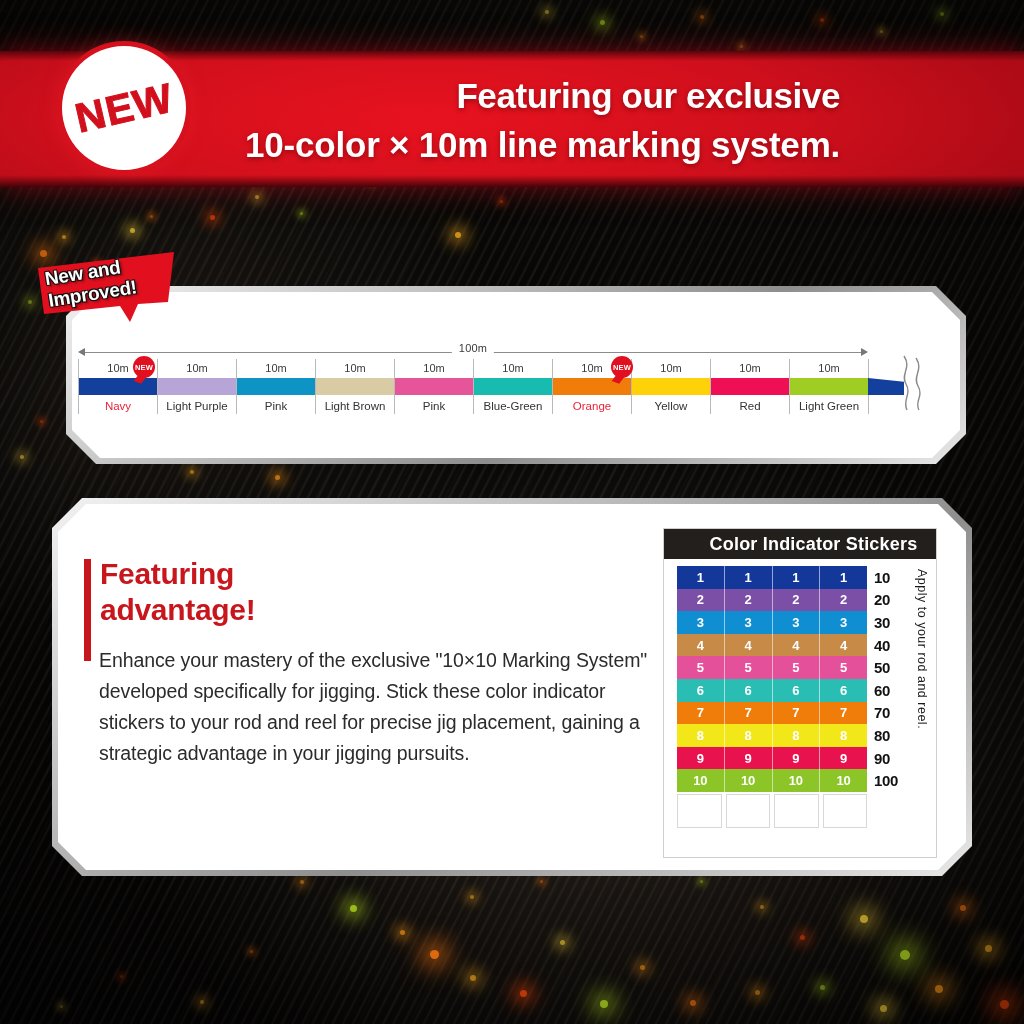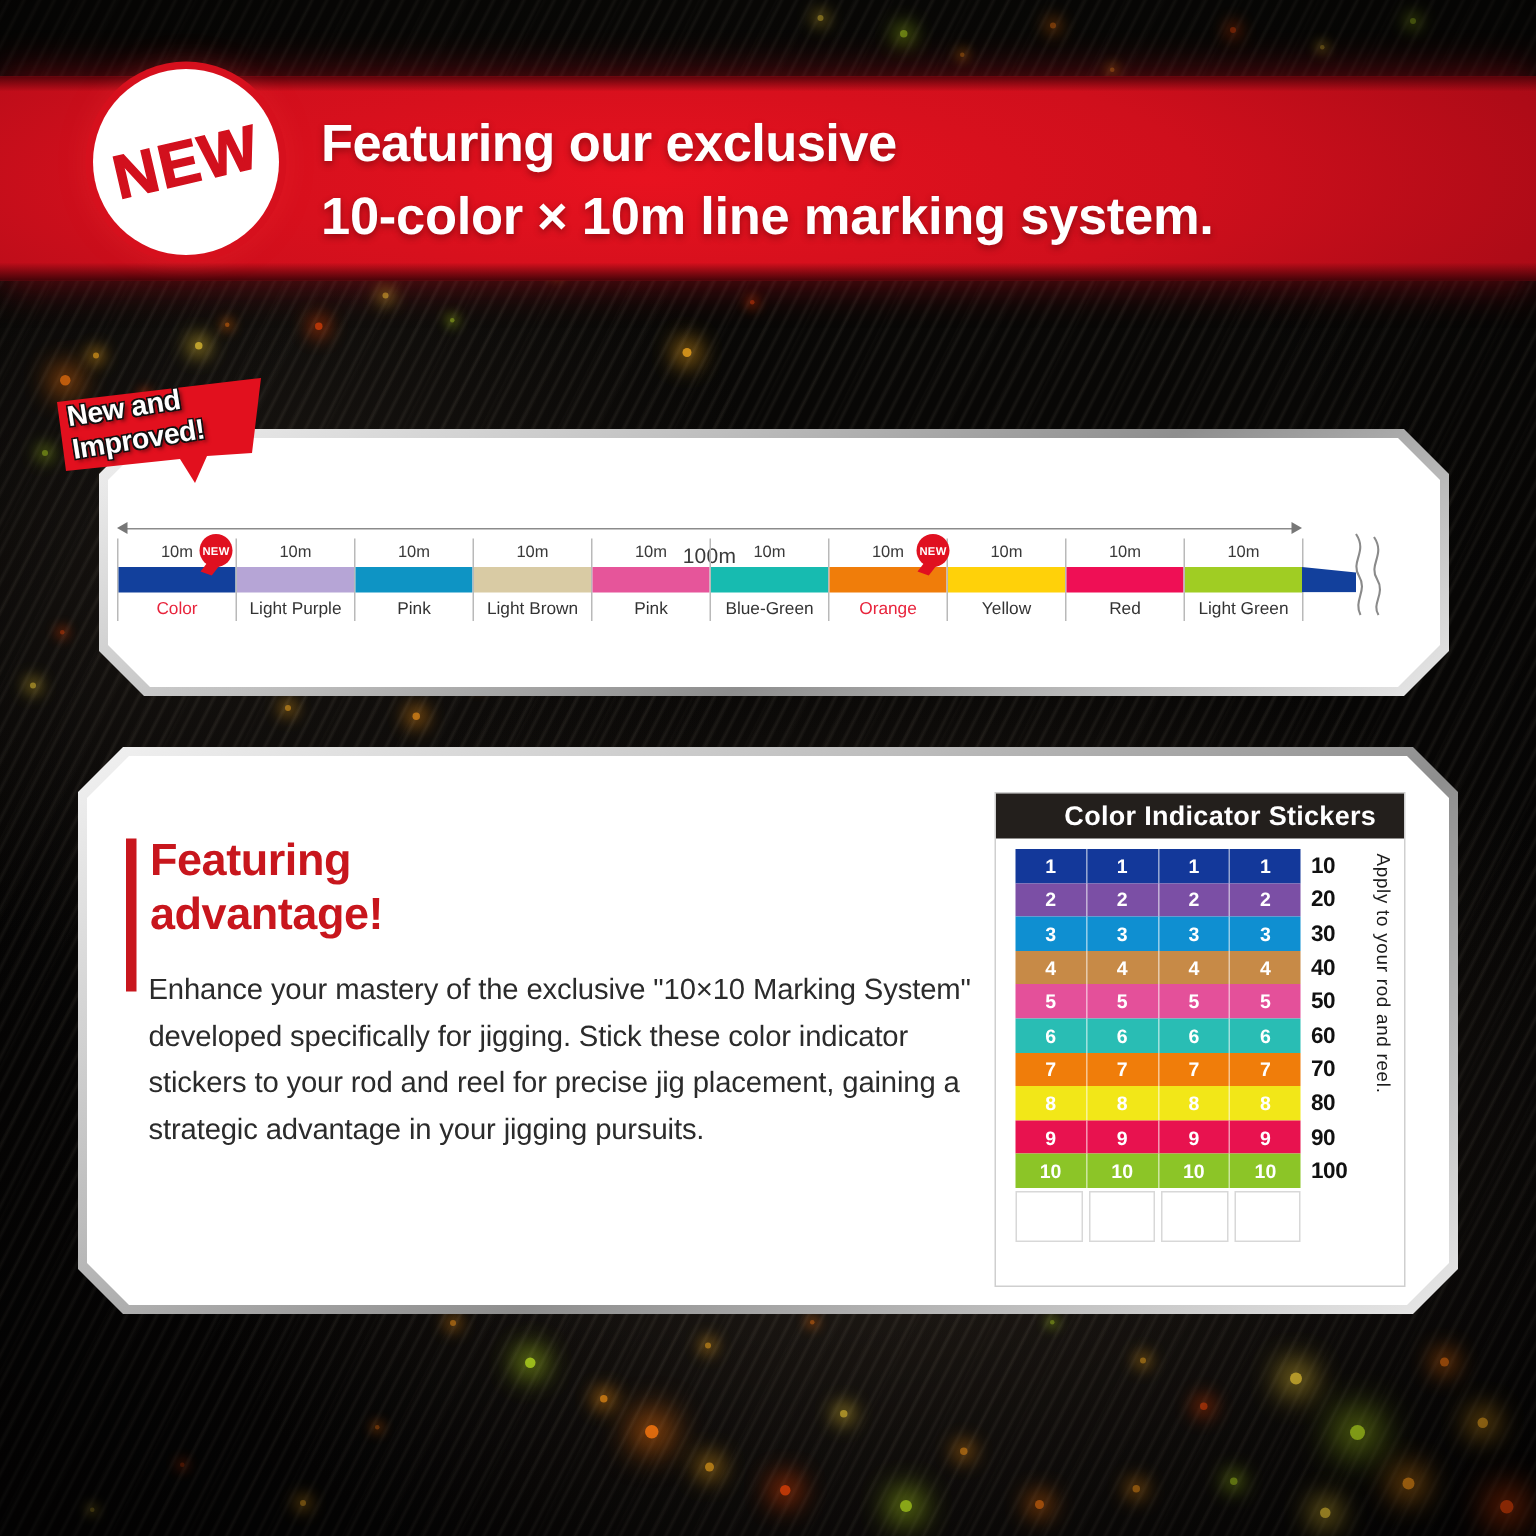--- a/index.html
+++ b/index.html
@@ -56,40 +56,41 @@
     border-radius: 50%;
     pointer-events: none;
   }
 
   
   .banner {
     position: absolute; left: 0; top: 51px; width: 1024px; height: 136px;
     background:
       radial-gradient(ellipse 85% 160% at 42% 50%, #e8121f 0%, #cf0f1c 42%, #8d0712 100%);
     box-shadow: 0 0 26px rgba(200,10,25,.55);
+    text-align: right;
   }
   .banner-dark-top {
     position: absolute; left:0; top:0; width:100%; height:10px;
     background: linear-gradient(180deg, rgba(70,2,8,.85), rgba(190,10,22,0));
   }
   .banner-dark-bot {
     position: absolute; left:0; bottom:0; width:100%; height:12px;
     background: linear-gradient(0deg, rgba(55,2,6,.9), rgba(190,10,22,0));
   }
   .banner-text {
     position: absolute; left: 214px; top: 20px;
     color: #fff;
     font-weight: 700;
     font-size: 35px;
     line-height: 49px;
     letter-spacing: -0.4px;
     text-shadow: 0 2px 5px rgba(60,0,0,.45);
     white-space: nowrap;
   }
-  .banner-line2 { letter-spacing: -0.2px; }
+  .banner-line2 { letter-spacing: -0.2px; margin-left: 31px; }
 
   
   .new-circle {
     position: absolute; left: 62px; top: 46px;
     width: 124px; height: 124px;
     border-radius: 50%;
     background: #ffffff;
     box-shadow: 0 0 0 5px #d6101d, 0 0 22px rgba(255,60,60,.35);
     display: flex; align-items: center; justify-content: center;
   }
@@ -155,21 +156,21 @@
   }
   .dim-arrow-l, .dim-arrow-r {
     position: absolute; top: 2px; width: 0; height: 0;
     border-top: 4px solid transparent; border-bottom: 4px solid transparent;
   }
   .dim-arrow-l { left: 0; border-right: 7px solid #777; }
   .dim-arrow-r { right: 0; border-left: 7px solid #777; }
   .dim-label {
     position: absolute; left: 50%; top: -4px; transform: translateX(-50%);
     background: #fff; padding: 0 7px;
-    font-size: 14px; color: #3a3a3a; letter-spacing: .2px; margin-top: 20px;
+    font-size: 11px; color: #3a3a3a; letter-spacing: .2px;
   }
 
   .seg-table {
     position: absolute; left: 0; top: 13px; width: 790px;
     display: flex;
   }
   .seg {
     flex: 1 1 0;
     position: relative;
     border-left: 1px solid #b9b9b9;
@@ -409,21 +410,21 @@
     <div class="dim-row">
       <div class="dim-line"></div>
       <div class="dim-arrow-l"></div>
       <div class="dim-arrow-r"></div>
       <div class="dim-label">100m</div>
     </div>
     <div class="seg-table" id="seg-table">
         <div class="seg">
           <div class="seg-len">10m<div class="seg-new" style="left:54px;">NEW</div></div>
           <div class="seg-bar" style="background:#12409c"></div>
-          <div class="seg-name hl">Color</div>
+          <div class="seg-name hl">Navy</div>
         </div>
         <div class="seg">
           <div class="seg-len">10m</div>
           <div class="seg-bar" style="background:#b6a5d6"></div>
           <div class="seg-name">Light Purple</div>
         </div>
         <div class="seg">
           <div class="seg-len">10m</div>
           <div class="seg-bar" style="background:#0e94c4"></div>
           <div class="seg-name">Pink</div>

